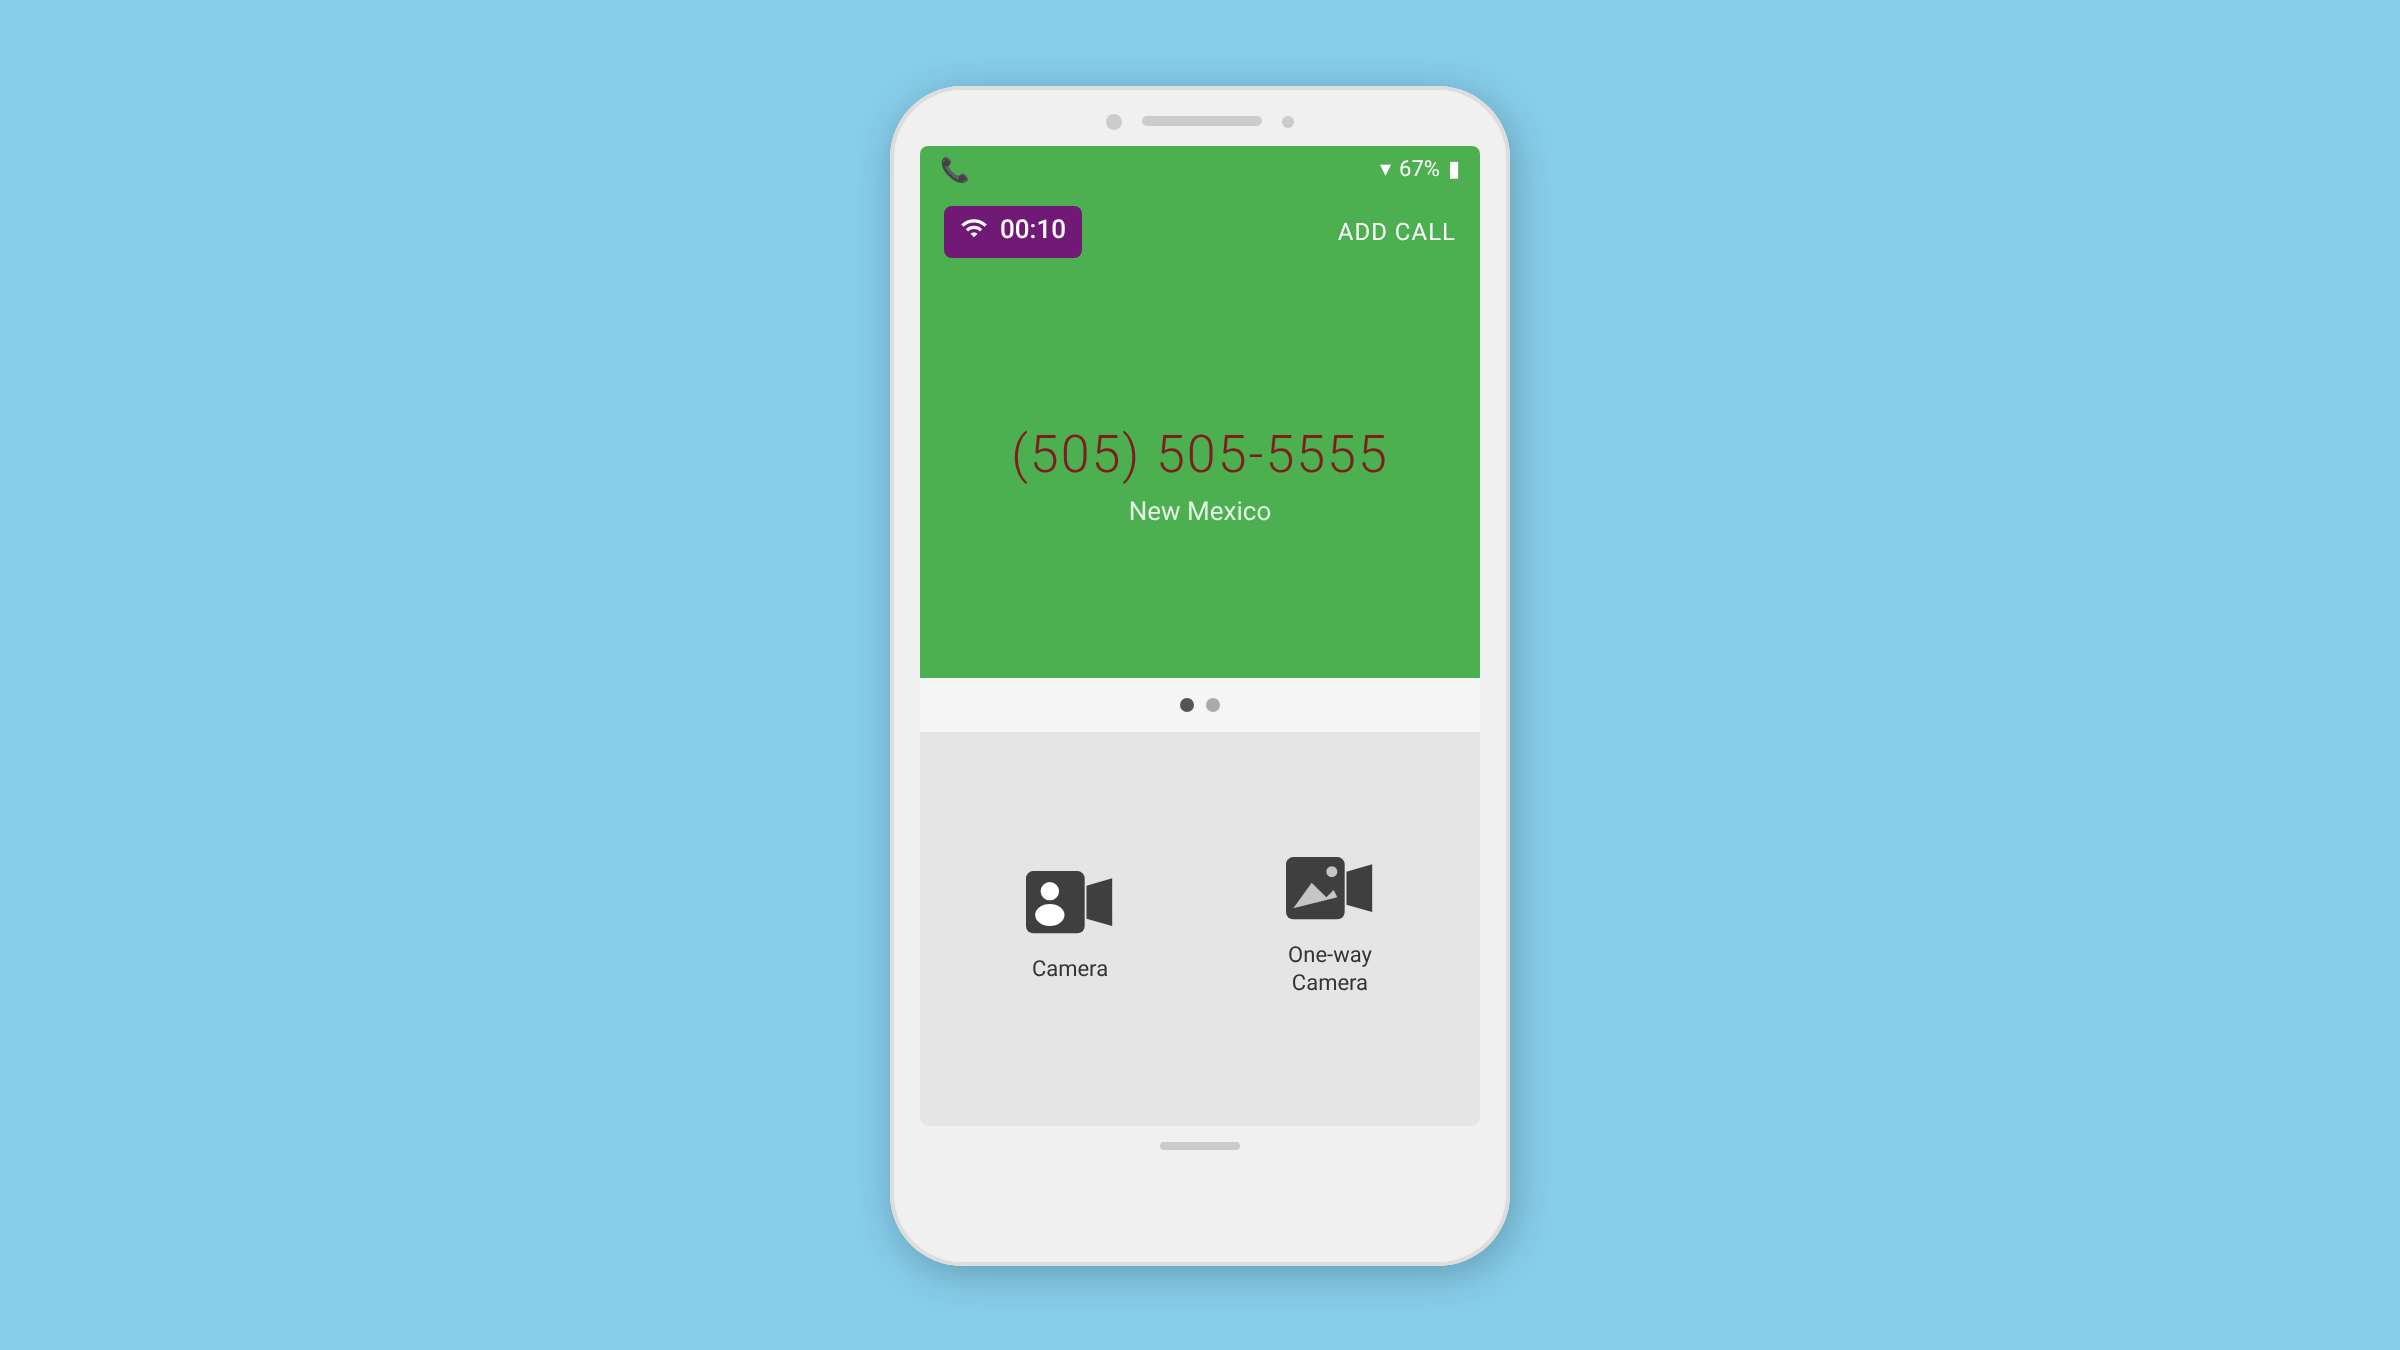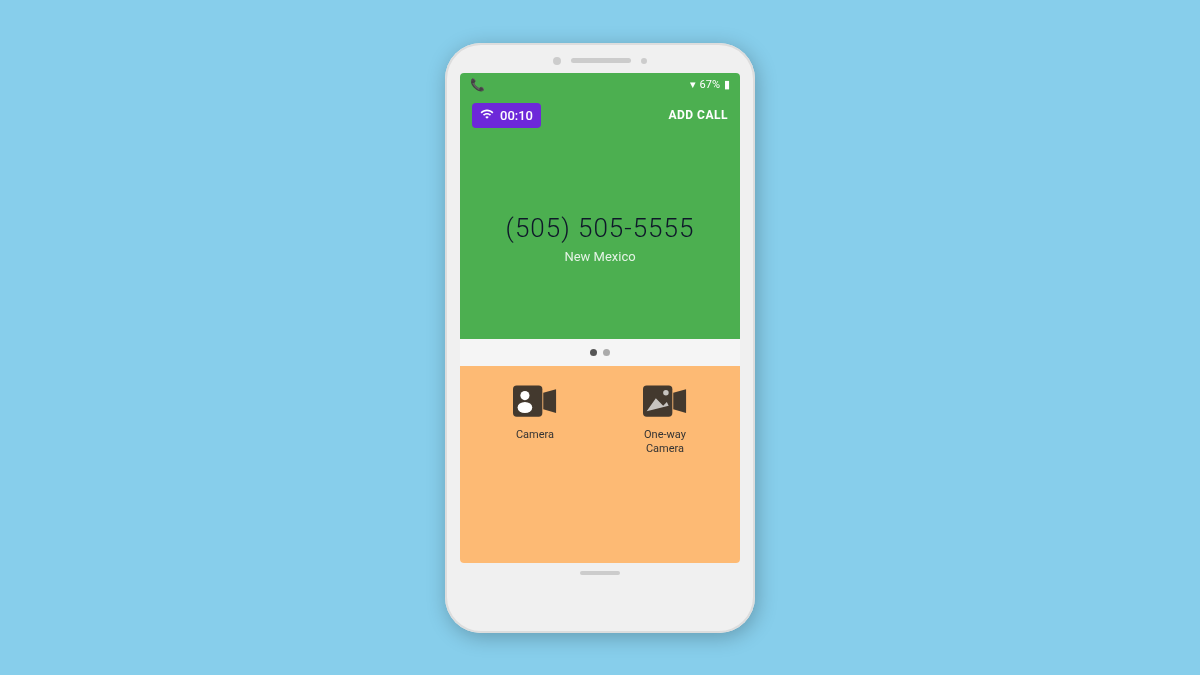--- a/index.html
+++ b/index.html
@@ -101,52 +101,52 @@
     
     .call-header {
       background: #4CAF50;
       padding: 6px 12px 10px 12px;
       display: flex;
       align-items: center;
       justify-content: space-between;
     }
 
     .call-timer-badge {
-      background: #6d28d9;
+      background: #701a75;
       color: #fff;
       padding: 4px 8px;
       border-radius: 4px;
       display: flex;
       align-items: center;
       gap: 6px;
       font-size: 13px;
       font-weight: 500;
     }
 
     .add-call-btn {
       color: #fff;
       font-size: 12px;
-      font-weight: 700;
+      font-weight: 400;
       letter-spacing: 0.5px;
       cursor: pointer;
     }
 
     
     .call-content {
       background: #4CAF50;
       flex: 1;
       display: flex;
       flex-direction: column;
       align-items: center;
       justify-content: center;
       padding: 20px;
     }
 
     .phone-number {
-      color: #0f172a;
+      color: #7f1d1d;
       font-size: 26px;
       font-weight: 300;
       letter-spacing: 1px;
       text-align: right;
     }
 
     .location-text {
       color: rgba(255,255,255,0.85);
       font-size: 13px;
       margin-top: 6px;
@@ -169,24 +169,24 @@
       border-radius: 50%;
       background: #aaa;
     }
 
     .dot.active {
       background: #555;
     }
 
     
     .call-controls {
-      background: #fdba74;
+      background: #e5e5e5;
       display: flex;
       justify-content: space-around;
-      align-items: flex-start;
+      align-items: center;
       padding: 16px 10px 20px;
       flex: 1;
     }
 
     .control-item {
       display: flex;
       flex-direction: column;
       align-items: center;
       gap: 6px;
       cursor: pointer;

